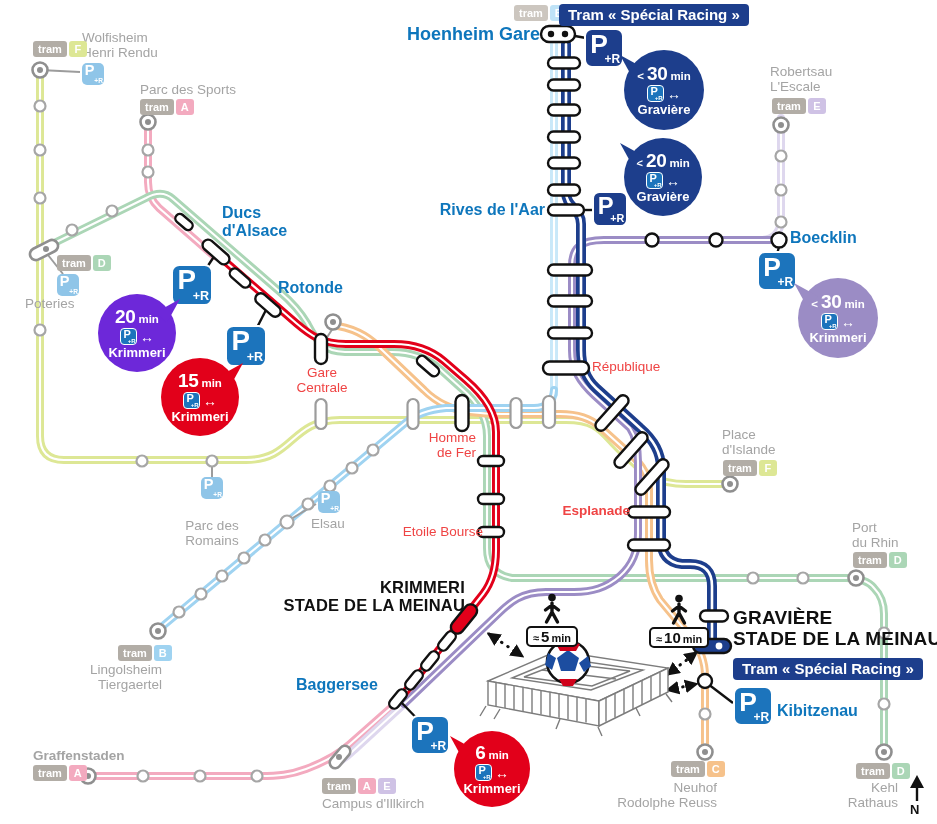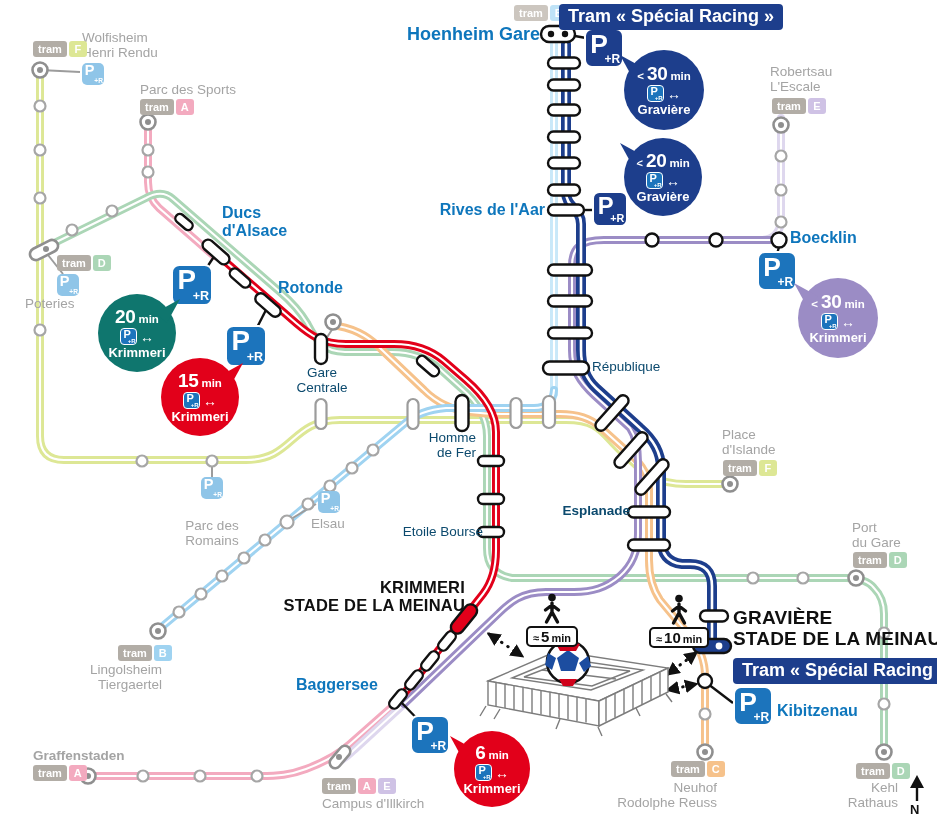--- a/index.html
+++ b/index.html
@@ -25,21 +25,21 @@
   .dot{fill:#8f8f8f}
   .tk{fill:#fff;stroke:#111;stroke-width:2.4}
   .tkg{fill:#fff;stroke:#9c9c9c;stroke-width:2.2}
   .cong{stroke:#9c9c9c;stroke-width:2;fill:none}
   .conb{stroke:#111;stroke-width:2.4;fill:none}
   .dotted{stroke:#111;stroke-width:3;fill:none;stroke-linecap:round;stroke-dasharray:.5 7}
   .sk{stroke:#7c7c7c;stroke-width:1.4;fill:none}
   .skf{stroke:#7c7c7c;stroke-width:1.4;fill:#fff}
   .lbl{position:absolute;white-space:nowrap;line-height:1.12}
   .gray{color:#a4a4a4;font-size:13.5px;font-weight:500}
-  .dark{color:#0c4a6e;font-size:13.5px;font-weight:500}
+  .dark{color:#ef4444;font-size:13.5px;font-weight:500}
   .blue{color:#0e76bc;font-size:16px;font-weight:700}
   .blue-lg{color:#0e76bc;font-size:18px;font-weight:700}
   .black-caps{color:#101010;font-size:16.5px;font-weight:800;letter-spacing:.2px}
   .black-caps-lg{color:#101010;font-size:19px;font-weight:800;letter-spacing:.2px}
   .ar{transform:translateX(-100%)}.ar div{text-align:right}
   .ac{transform:translateX(-50%)}.ac div{text-align:center}
   .brow{position:absolute;display:flex;gap:2px}
   .chip{height:16px;padding:0 5px;min-width:8px;border-radius:3px;color:#fff;font-size:11px;
         font-weight:700;display:flex;align-items:center;justify-content:center}
   .pr{position:absolute;color:#fff;box-sizing:border-box;border-radius:8px;border:2px solid #fff}
@@ -53,21 +53,21 @@
   .t-tr{right:-4px;top:5px;transform:scaleX(-1)}
   .b1{font-size:11.5px;line-height:1}
   .b1 .v{font-size:19px;letter-spacing:-.5px}
   .b2{display:flex;align-items:center;gap:3px;margin:2px 0 1px}
   .mini{width:17px;height:17px;background:#1c74bc;border:1.6px solid #fff;border-radius:4px;
         position:relative;box-sizing:border-box}
   .mini .mm{position:absolute;left:2.5px;top:-1px;font-size:11px;font-weight:800}
   .mini .ms{position:absolute;right:.5px;bottom:0;font-size:6px;font-weight:800}
   .arr{font-size:14px;font-weight:700}
   .b3{font-size:13px;line-height:1}
-  .racing{position:absolute;background:#1d3e8c;color:#fff;font-size:18px;font-weight:700;
+  .racing{position:absolute;background:#1d3e8c;color:#fff;font-size:15px;font-weight:700;
           padding:2px 9px 3px;border-radius:4px;white-space:nowrap;z-index:6}
   .walk{position:absolute;display:flex;flex-direction:column;align-items:center;z-index:5}
   .minbox{background:#fff;border:2.2px solid #111;border-radius:5px;padding:0 5px;font-weight:700;
           color:#111;white-space:nowrap;display:flex;align-items:baseline;gap:2px;margin-top:1px}
   .minbox .ap{font-size:11px}.minbox .v{font-size:15px}.minbox .u{font-size:11px}
   .north{position:absolute;display:flex;flex-direction:column;align-items:center;color:#111;
          font-weight:700;font-size:13px;line-height:1}
 </style>
 </head>
 <body>
@@ -354,21 +354,21 @@
       <div>Elsau</div>
     </div>
     <div class="lbl dark ar" style="left: 483px; top: 524px;">
       <div>Etoile Bourse</div>
     </div>
     <div class="lbl dark ar" style="left: 630px; top: 503px; font-weight: bold;">
       <div>Esplanade</div>
     </div>
     <div class="lbl gray" style="left: 852px; top: 520px;">
       <div>Port</div>
-      <div>du Gare</div>
+      <div>du Rhin</div>
     </div>
     <div class="lbl black-caps ar" style="left: 465px; top: 578px;">
       <div>KRIMMERI</div>
       <div>STADE DE LA MEINAU</div>
     </div>
     <div class="lbl black-caps-lg" style="left: 733px; top: 607px;">
       <div>GRAVIÈRE</div>
       <div>STADE DE LA MEINAU</div>
     </div>
     <div class="lbl blue" style="left: 296px; top: 676px;">
@@ -517,21 +517,21 @@
       <div class="b1"><span>&lt; </span><span class="v">30</span><span> min</span></div>
       <div class="b2">
         <div class="mini">
           <span class="mm">P</span>
           <span class="ms">+R</span>
         </div>
         <span class="arr">↔</span>
       </div>
       <div class="b3">Krimmeri</div>
     </div>
-    <div class="bubble" style="left: 98px; top: 294px; width: 78px; height: 78px; background: #0f766e;">
+    <div class="bubble" style="left: 98px; top: 294px; width: 78px; height: 78px; background: #6d28d9;">
       <div class="t t-tr"></div>
       <div class="b1"><span class="v">20</span><span> min</span></div>
       <div class="b2">
         <div class="mini">
           <span class="mm">P</span>
           <span class="ms">+R</span>
         </div>
         <span class="arr">↔</span>
       </div>
       <div class="b3">Krimmeri</div>

